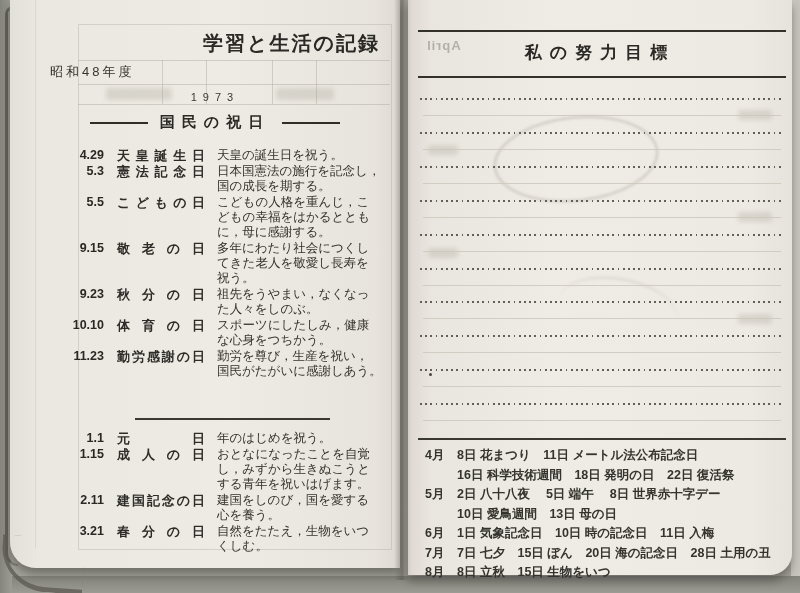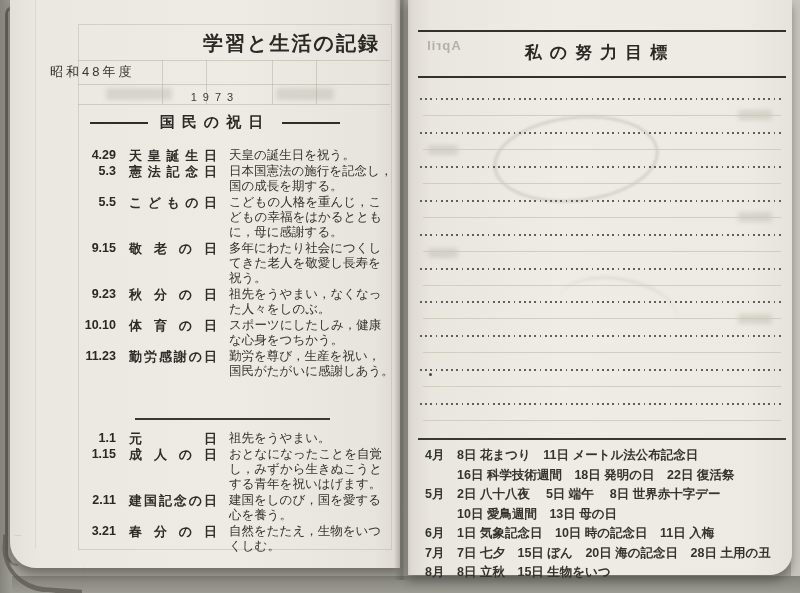--- a/index.html
+++ b/index.html
@@ -43,21 +43,21 @@
   .lp-title{position:absolute;left:40px;width:330px;top:30px;text-align:right;
     font-size:20px;font-weight:bold;letter-spacing:2px;color:#2b2925;}
   .lp-era{position:absolute;left:40px;width:330px;top:63px;
     font-size:13px;letter-spacing:3px;color:#36342f;}
   .lp-year{position:absolute;left:40px;width:330px;top:91px;text-align:center;
     font-size:11px;letter-spacing:6px;color:#3a3833;}
   .lp-section{position:absolute;left:40px;width:330px;top:113px;
     display:flex;align-items:center;justify-content:center;gap:12px;}
   .lp-section .dash{width:58px;height:2px;background:#2f2d29;}
   .lp-section .sec-text{font-size:15px;font-weight:bold;letter-spacing:7px;color:#2b2925;}
-  .holiday-list{position:absolute;left:52px;width:342px;}
+  .holiday-list{position:absolute;left:40px;width:342px;}
   .hl-1{top:148px;}
   .hl-2{top:431px;}
   .h-row{display:flex;align-items:flex-start;margin-bottom:1px;line-height:15px;}
   .h-date{flex:0 0 54px;text-align:right;font-weight:bold;font-size:12.5px;color:#2a2824;}
   .h-name{flex:0 0 88px;margin-left:13px;font-size:13px;font-weight:600;color:#2e2c28;
     text-align:justify;text-align-last:justify;}
   .h-desc{flex:0 0 176px;margin-left:12px;font-size:12.5px;color:#34322d;white-space:pre-line;}
   .lp-divider{position:absolute;left:125px;top:418px;width:195px;height:1.5px;background:#3a3833;}
   
   .rp-rule{position:absolute;left:10px;right:6px;height:2px;background:#33312c;}
@@ -161,21 +161,21 @@
       </div>
     </div>
 
   <div class="lp-divider"></div>
 
   <div class="holiday-list hl-2">
 
       <div class="h-row">
         <span class="h-date">1.1</span>
         <span class="h-name">元日</span>
-        <span class="h-desc">祖先をうやまい。</span>
+        <span class="h-desc">年のはじめを祝う。</span>
       </div>
 
       <div class="h-row">
         <span class="h-date">1.15</span>
         <span class="h-name">成人の日</span>
         <span class="h-desc">おとなになったことを自覚
 し，みずから生きぬこうと
 する青年を祝いはげます。</span>
       </div>
 

